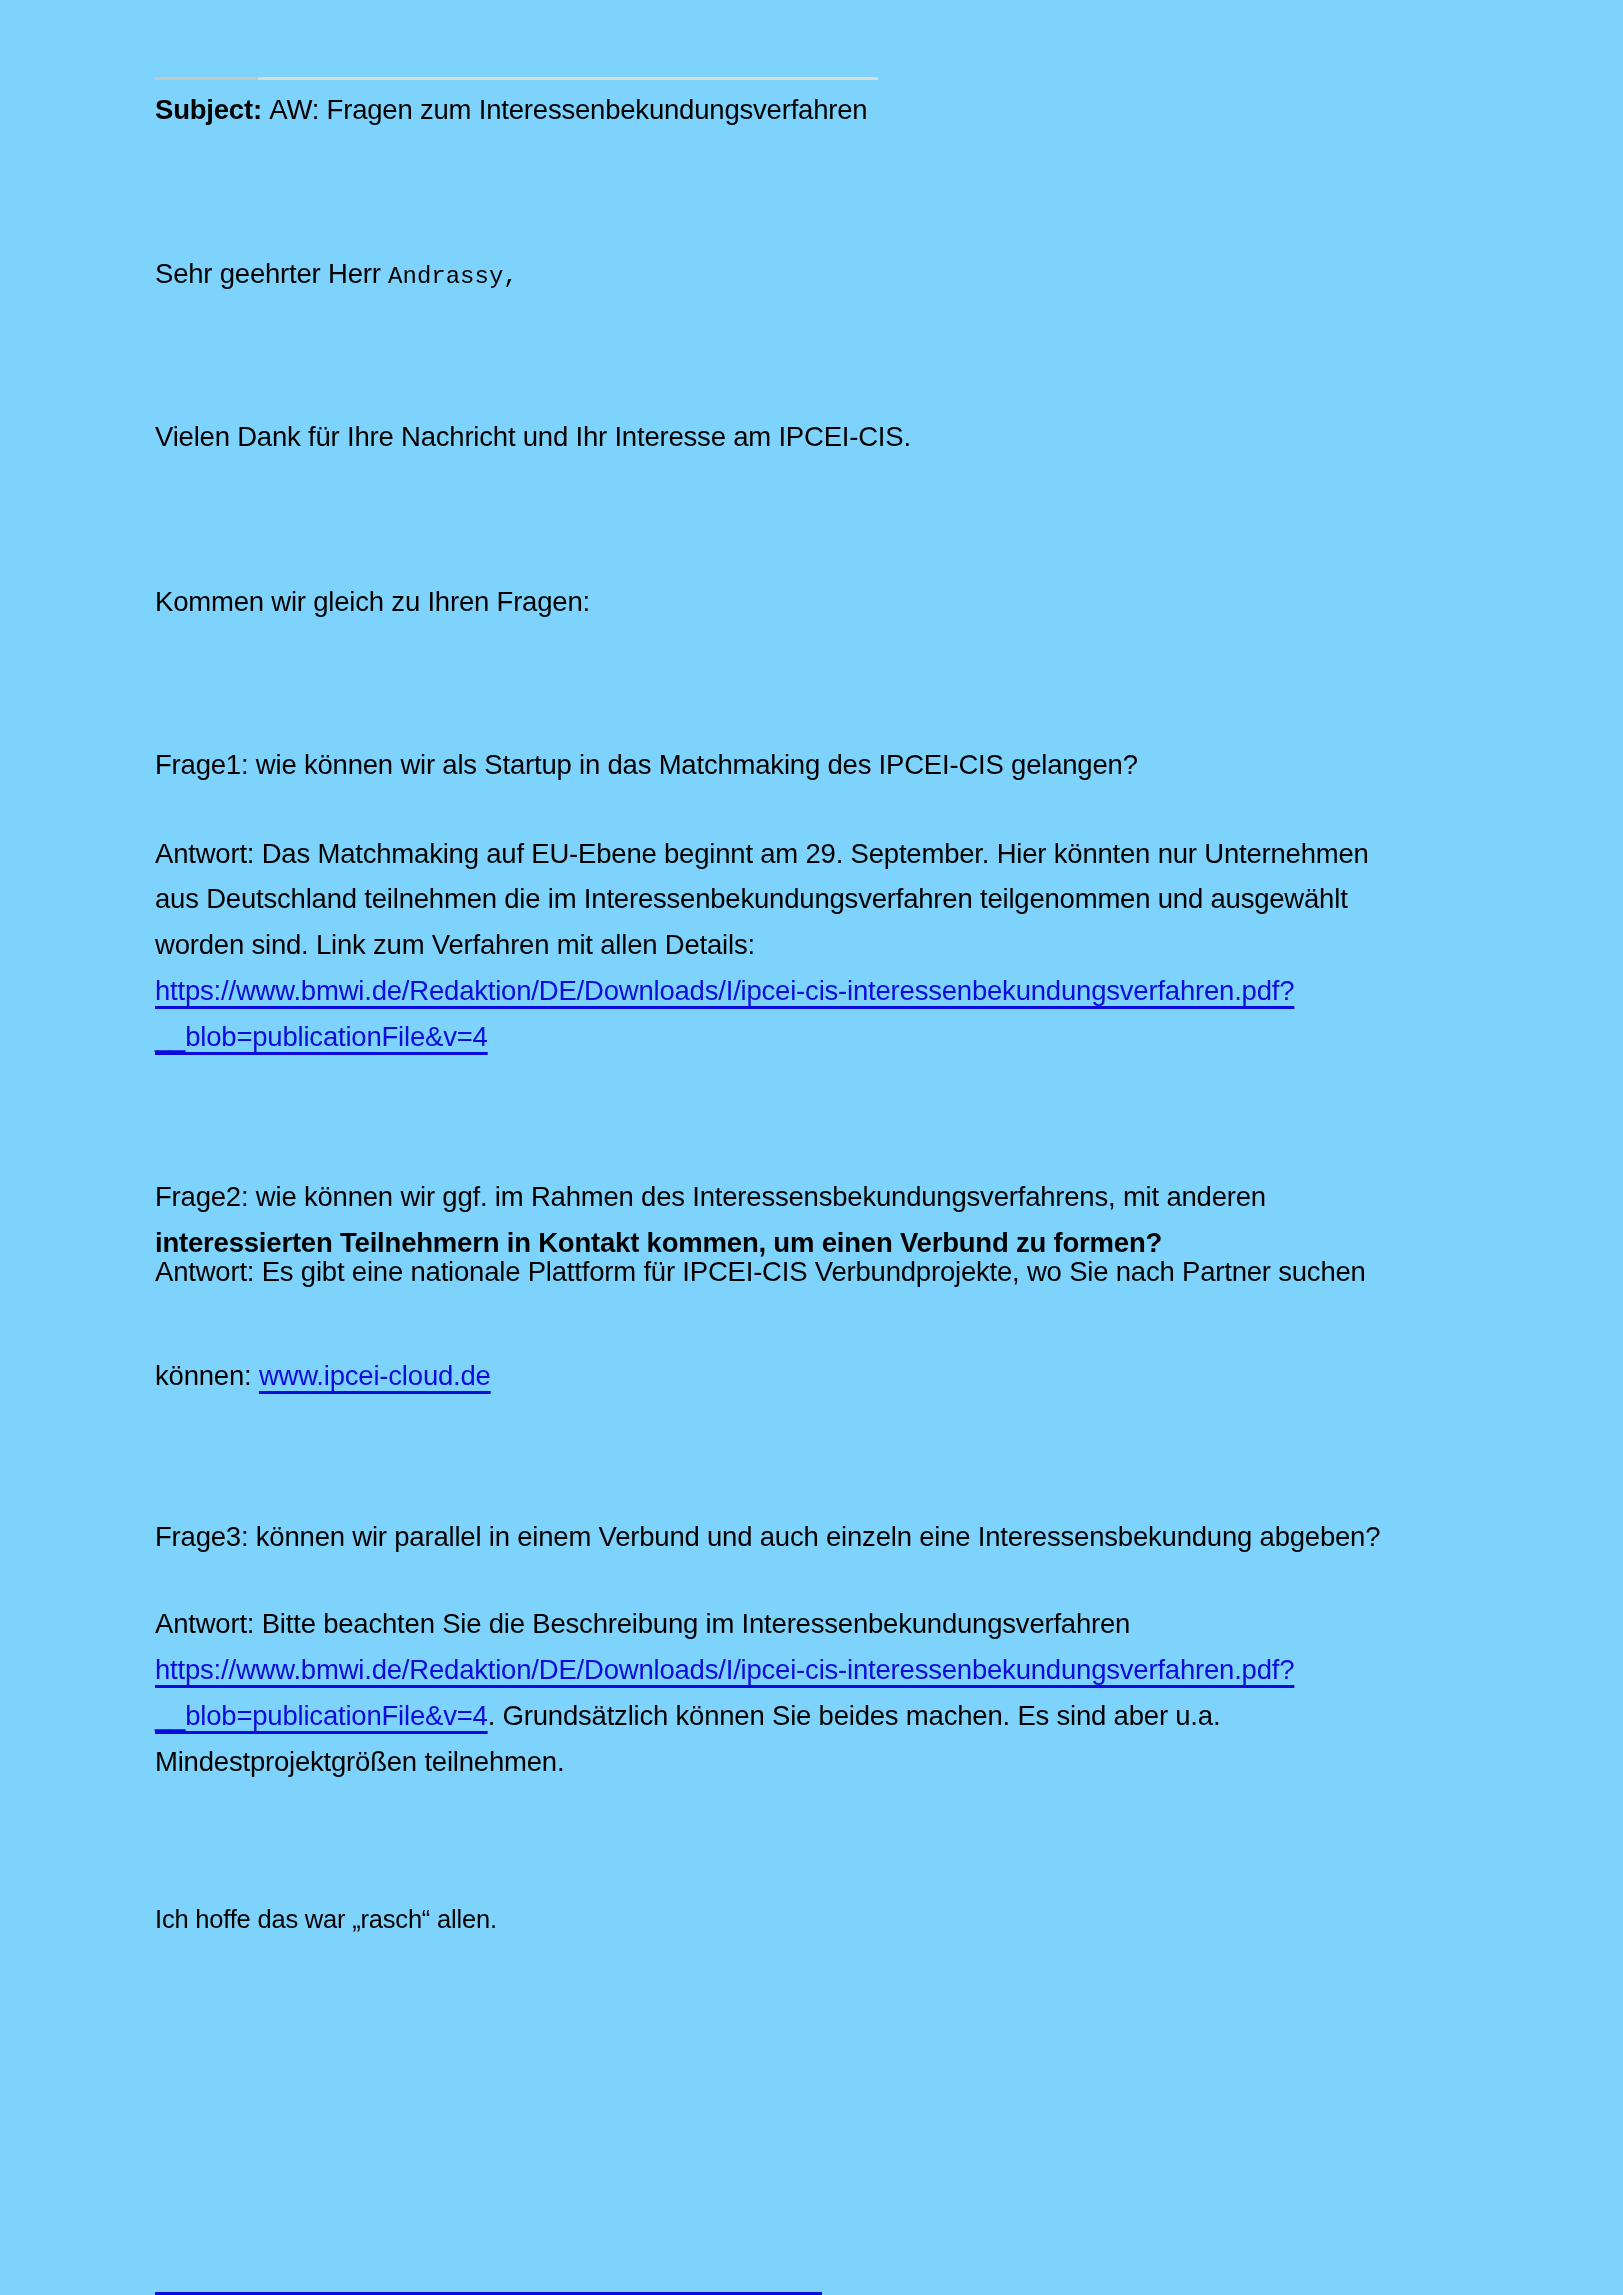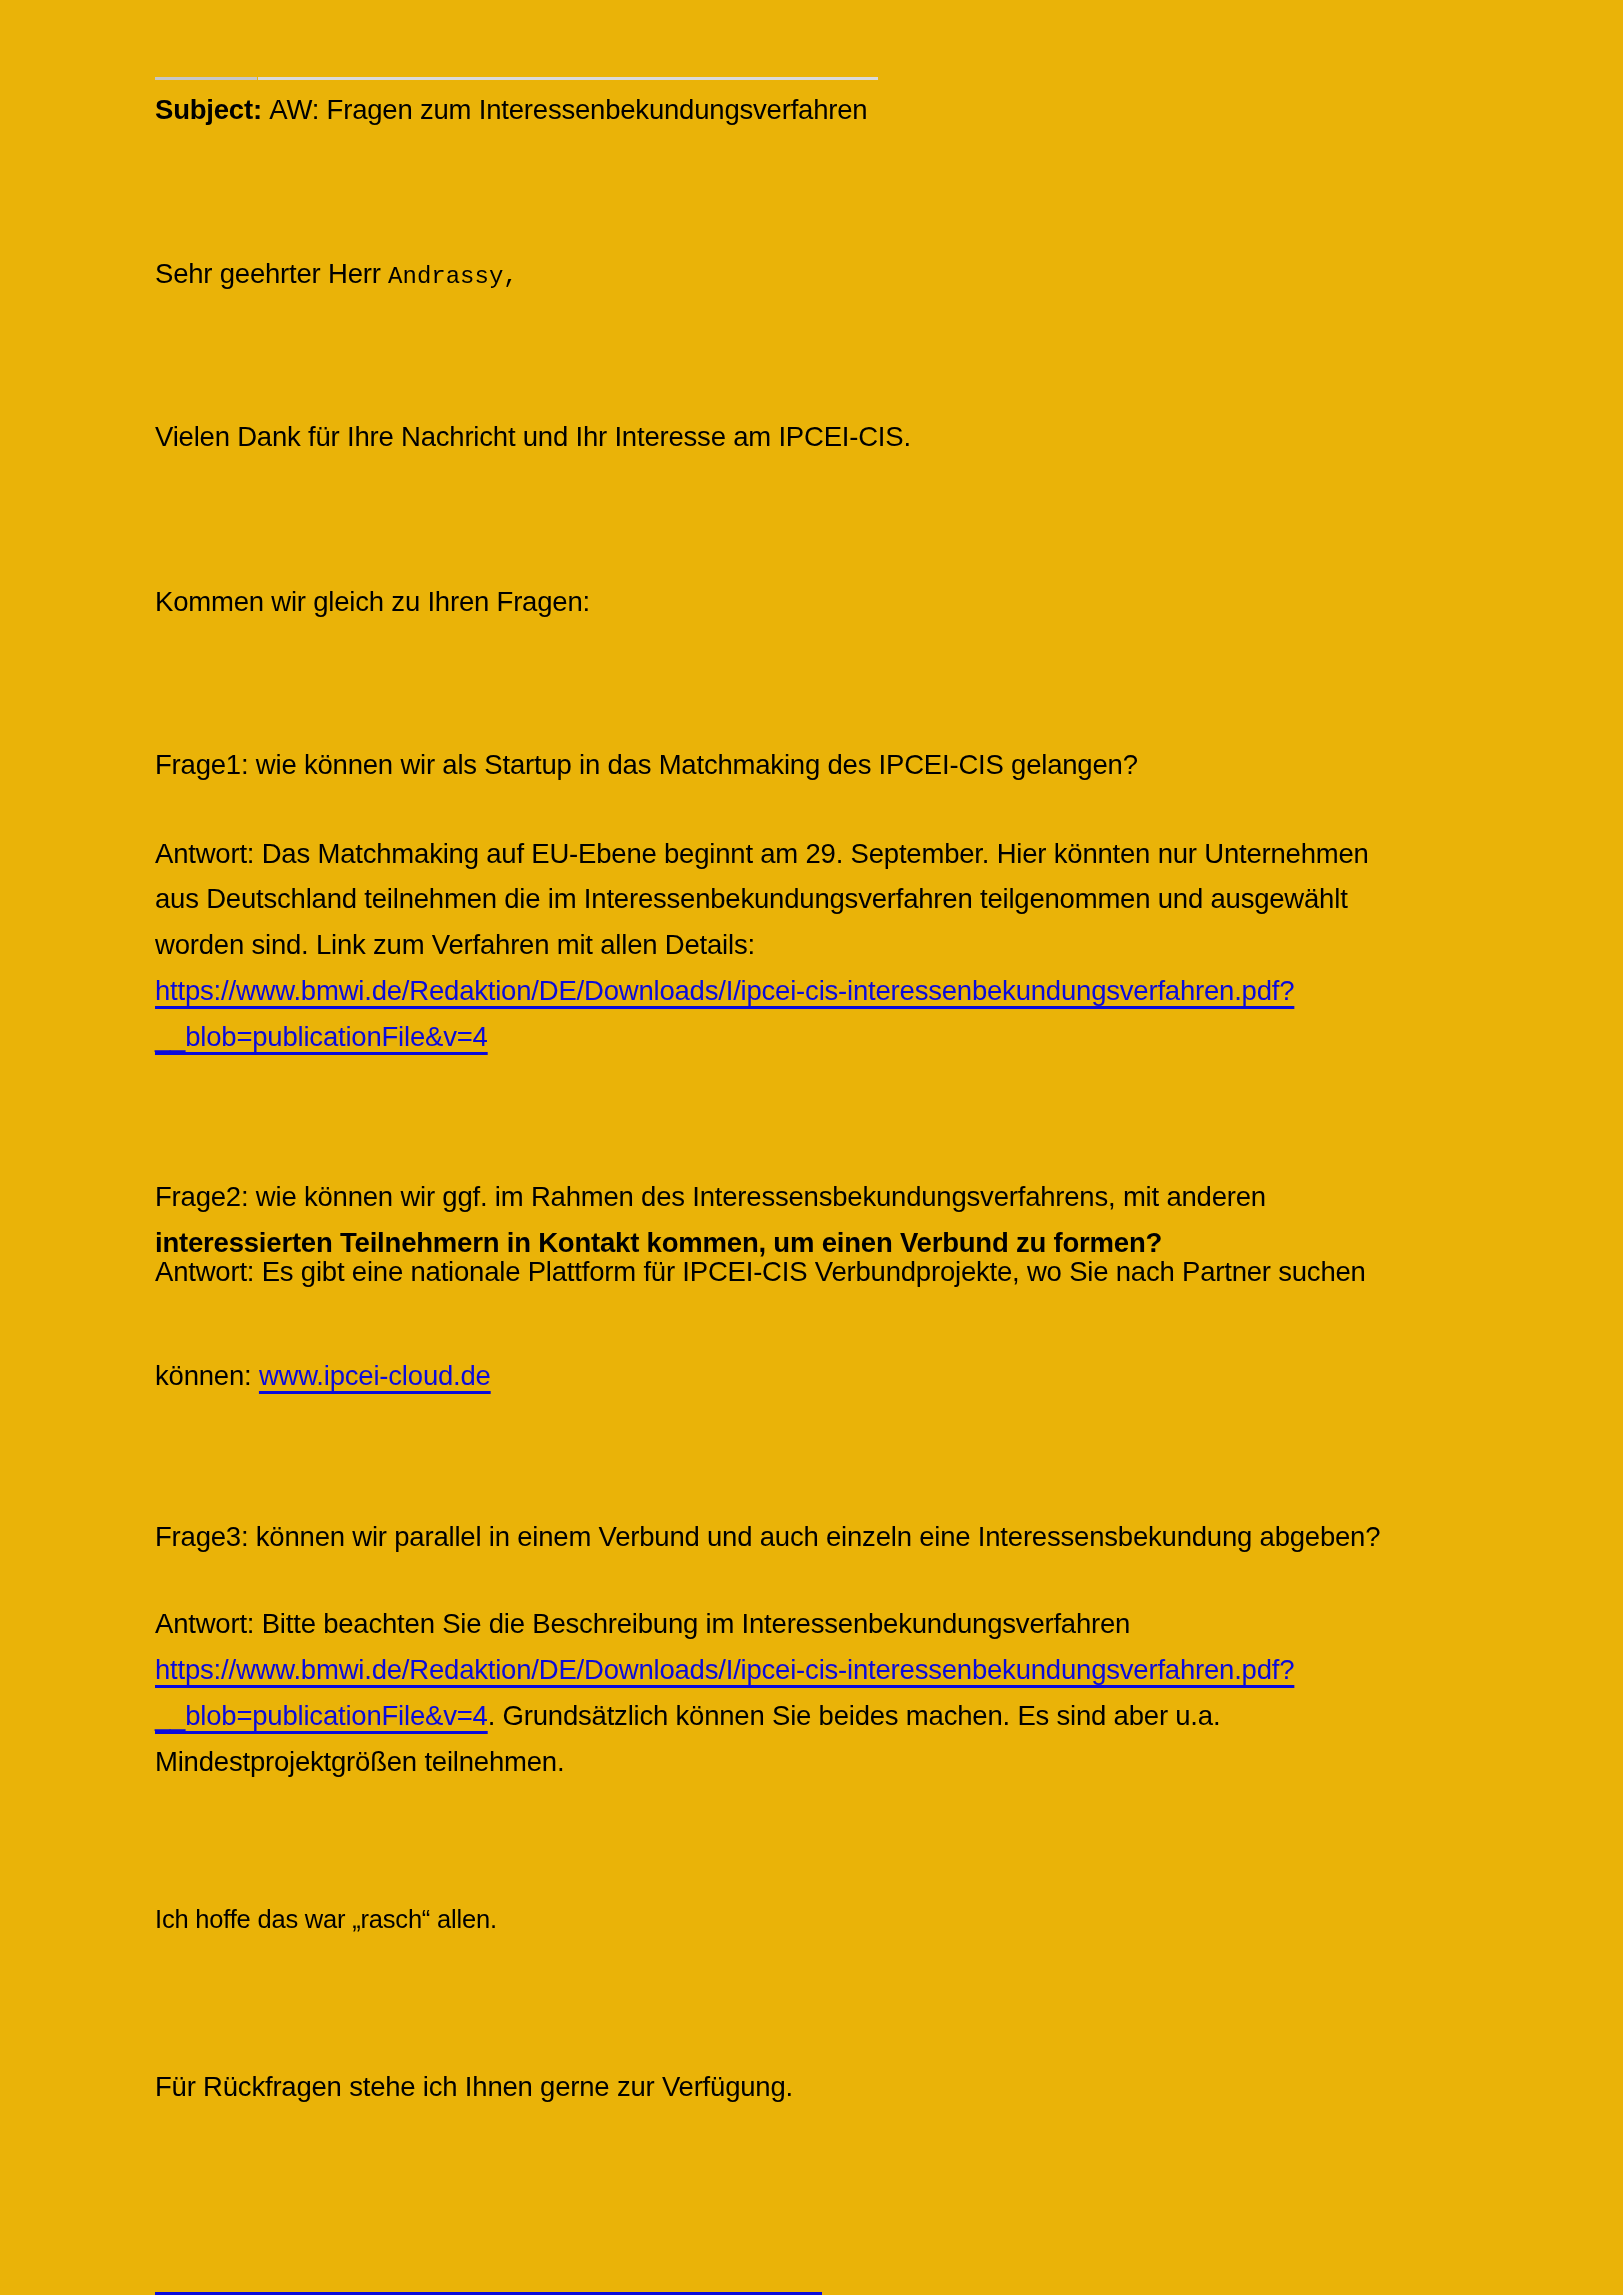--- a/index.html
+++ b/index.html
@@ -1,21 +1,21 @@
 <!DOCTYPE html>
 <html style="font-size:10.5px"><head>
 <meta charset="utf-8">
 <style>
   html,body{margin:0;padding:0;}
   body{background:#ffffff;}
   .page{
     position:relative;
     width:1623px;
     height:2295px;
-    background:#eab308;
+    background:#7dd3fc;
     overflow:hidden;
     font-family:"Liberation Sans", sans-serif;
     color:#000000;
   }
   .line{
     position:absolute;
     left:155px;
     font-size:27.5px;
     letter-spacing:-0.2px;
     white-space:nowrap;
@@ -93,18 +93,17 @@
   <div class="line" style="top:1608px;">Antwort: Bitte beachten Sie die Beschreibung im Interessenbekundungsverfahren</div>
   <div class="line" style="top:1654px;">
     <span class="mail-link">https://www.bmwi.de/Redaktion/DE/Downloads/I/ipcei-cis-interessenbekundungsverfahren.pdf?</span>
   </div>
   <div class="line" style="top:1700px;">
     <span class="mail-link">__blob=publicationFile&amp;v=4</span><span>. Grundsätzlich können Sie beides machen. Es sind aber u.a.</span>
   </div>
   <div class="line" style="top:1746px;">Mindestprojektgrößen teilnehmen.</div>
 
   <div class="line small" style="top:1905px;">Ich hoffe das war „rasch“ allen.</div>
-  <div class="line" style="top:2071px;">Für Rückfragen stehe ich Ihnen gerne zur Verfügung.</div>
 
   <div class="bottom-cut-line"></div>
 
 </div>
 
 
 </body></html>

